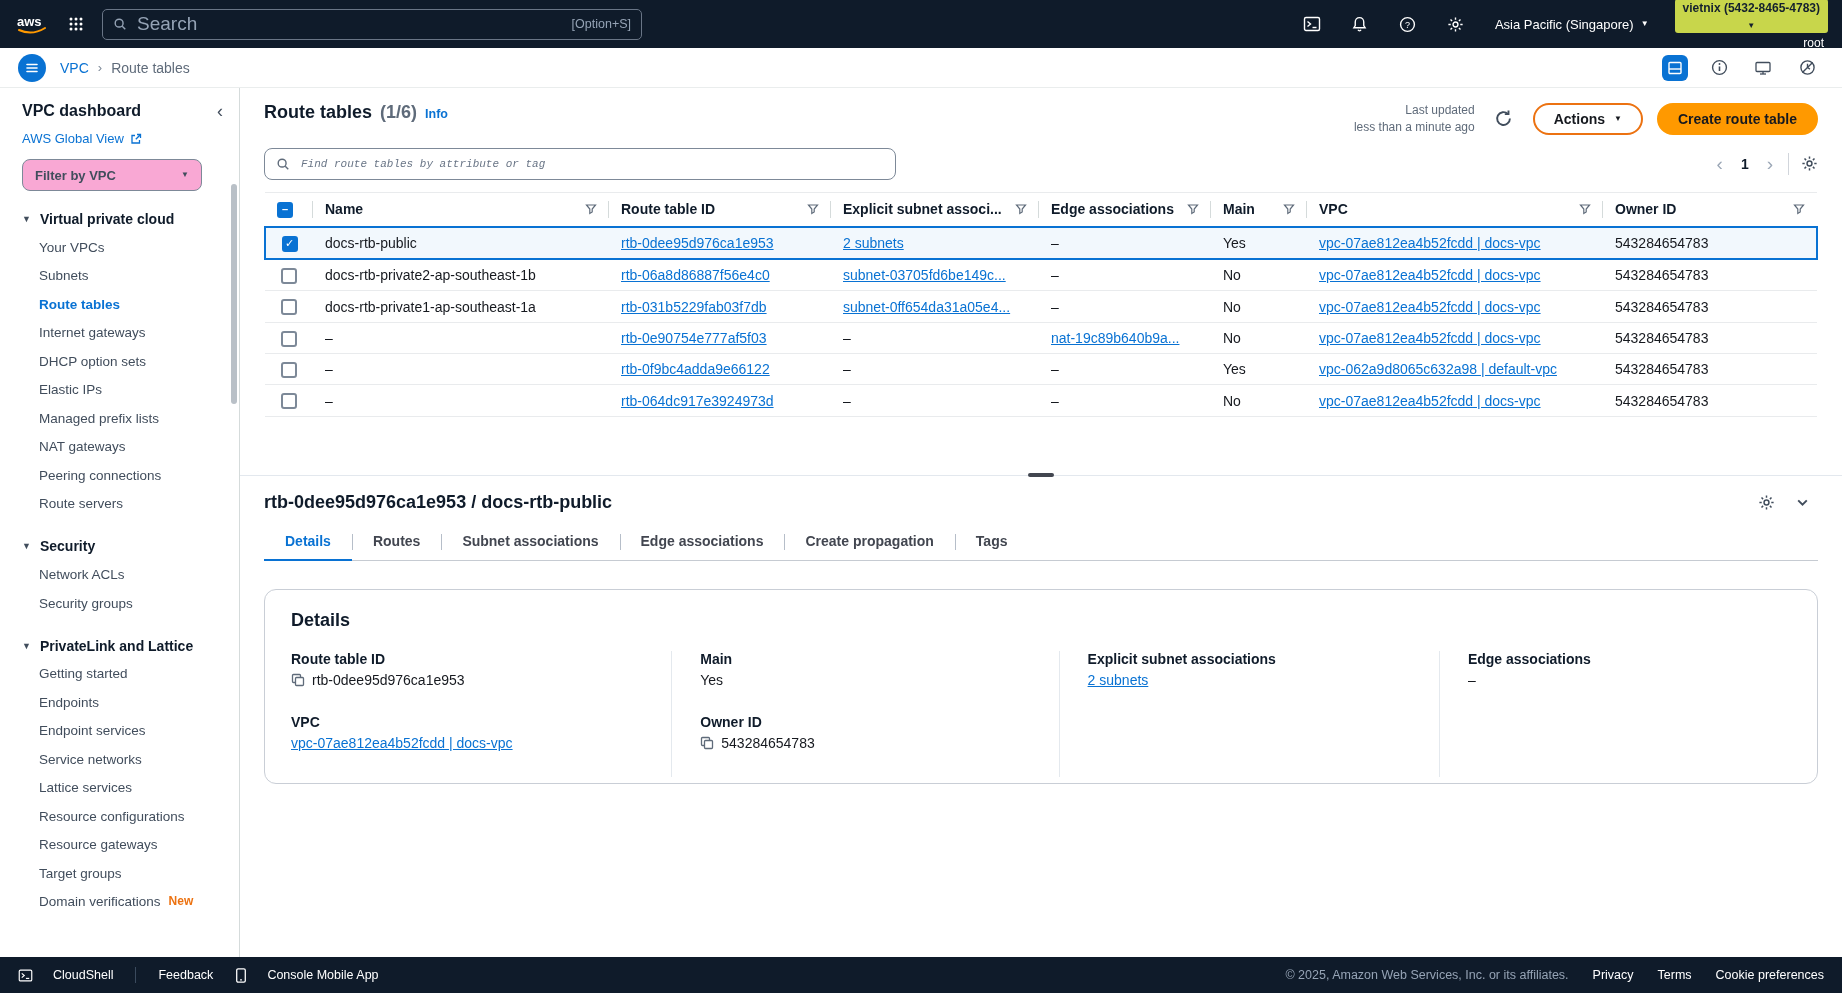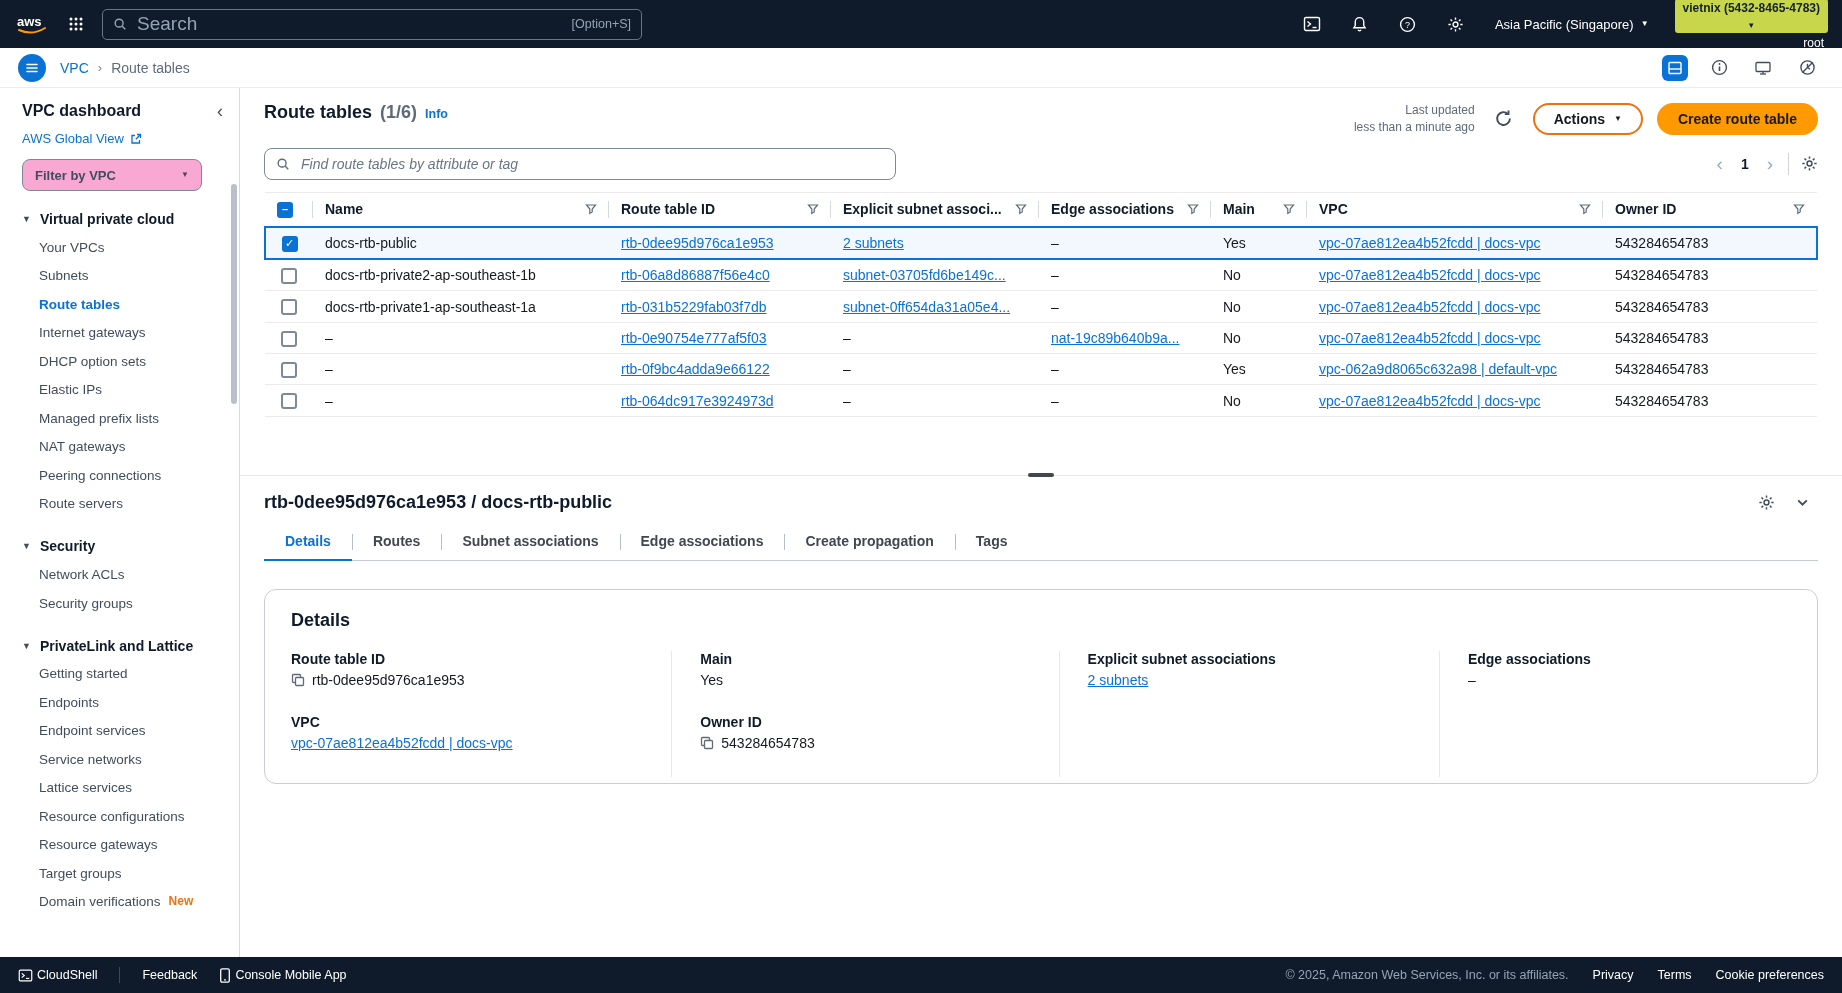--- a/index.html
+++ b/index.html
@@ -66,21 +66,21 @@
   .head-right{margin-left:auto;display:flex;align-items:center;gap:14px;}
   .updated{font-size:12px;color:#5f6b7a;text-align:right;line-height:1.4;}
   .refresh-btn{width:30px;height:30px;display:flex;align-items:center;justify-content:center;cursor:pointer;}
   .btn{height:32px;border-radius:20px;font-size:14px;font-weight:700;display:inline-flex;align-items:center;gap:9px;padding:0 19px;cursor:pointer;background:#fff;border:2px solid #ec7211;color:#16191f;font-family:inherit;}
   .btn.primary{background:#ff9900;border-color:#ff9900;color:#16191f;}
   .btn .caret{color:#16191f;}
 
   
   .filter-row{display:flex;align-items:center;margin-top:12px;}
   .find-input{width:632px;height:32px;border:1px solid #7d8998;border-radius:8px;display:flex;align-items:center;gap:9px;padding:0 11px;background:#fff;}
-  .find-input input{flex:1;border:none;outline:none;font-size:14px;color:#16191f;font-family:Liberation Sans, sans-serif;background:transparent;}
+  .find-input input{flex:1;border:none;outline:none;font-size:11px;color:#16191f;font-family:Liberation Mono, monospace;background:transparent;}
   .find-input input::placeholder{font-style:italic;color:#697586;}
   .filter-right{margin-left:auto;display:flex;align-items:center;gap:12px;}
   .pg-btn{font-size:19px;color:#9ba7b6;padding:0 3px;cursor:pointer;line-height:1;}
   .pg-num{font-size:14px;font-weight:700;color:#0f1b2a;padding:0 3px;cursor:pointer;}
   .v-div{width:1px;height:22px;background:#d1d5db;}
 
   
   table.rt{border-collapse:collapse;margin-top:12px;width:100%;font-size:14px;table-layout:fixed;}
   .rt thead th{font-weight:700;text-align:left;padding:8px 12px;border-top:1px solid #e9ebed;border-bottom:1px solid #aab7c4;color:#0f1b2a;position:relative;cursor:pointer;}
   .rt thead th:not(:last-child)::after{content:"";position:absolute;right:0;top:8px;bottom:8px;width:1px;background:#d5dbdb;}
@@ -111,21 +111,21 @@
   .card-title{font-size:18px;font-weight:700;color:#0f1b2a;margin-bottom:20px;}
   .dcols{display:grid;grid-template-columns:1.08fr 1.1fr 1.08fr 1fr;}
   .dcol{padding:0 28px;border-left:1px solid #e4e9ee;min-height:112px;}
   .dcol:first-child{padding-left:0;border-left:none;}
   .field{margin-bottom:26px;}
   .flabel{font-weight:700;font-size:14px;color:#0f1b2a;}
   .fvalue{margin-top:5px;display:flex;align-items:center;gap:7px;font-size:14px;color:#16191f;}
 
   
   .footer{height:36px;background:#0f1b2a;color:#fff;display:flex;align-items:center;padding:0 18px;gap:22px;font-size:12.5px;flex:none;}
-  .f-item{display:flex;align-items:center;gap:4px;cursor:pointer;white-space:nowrap;}
+  .f-item{display:flex;align-items:center;gap:20px;cursor:pointer;white-space:nowrap;}
   .f-div{width:1px;height:16px;background:#3a4a5d;}
   .f-right{margin-left:auto;display:flex;align-items:center;gap:24px;}
   .f-copy{color:#95a3b5;cursor:default;}
   .flink{color:#fff;cursor:pointer;}
 </style>
 </head>
 <body>
 
 <div class="topbar">
   <span class="i">

